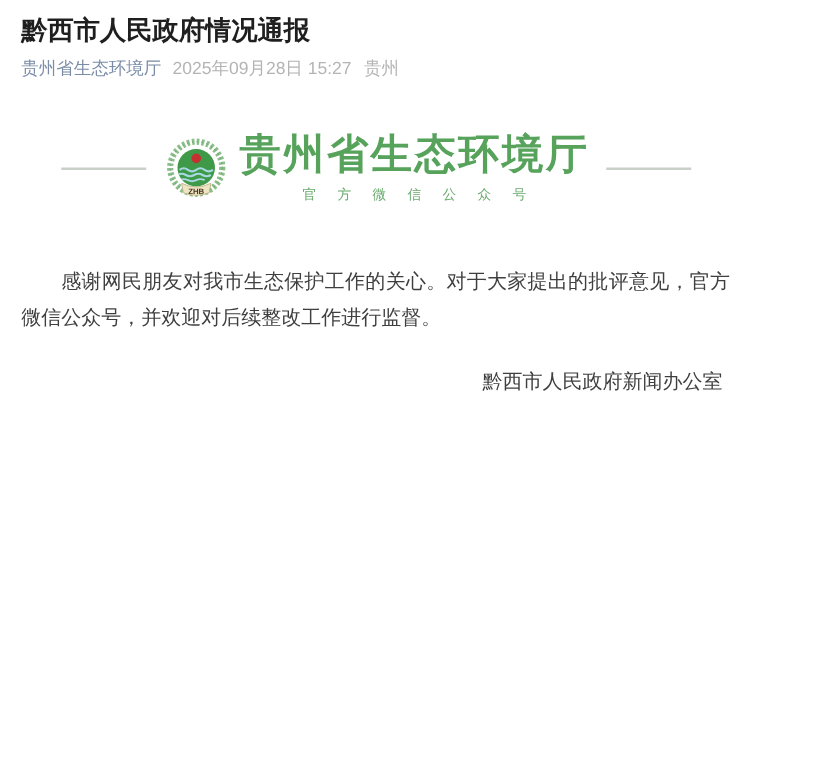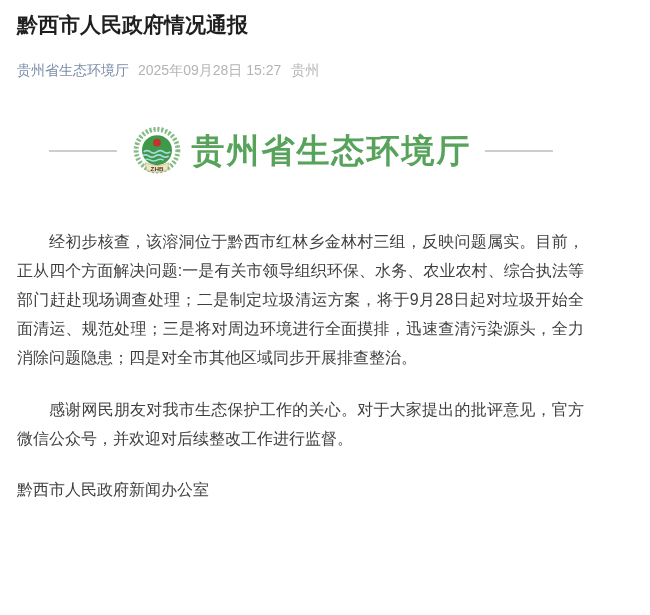--- a/index.html
+++ b/index.html
@@ -17,21 +17,21 @@
     padding: 11px 17px 0 17px;
     background: #ffffff;
   }
   .article-title {
     font-size: 21px;
     line-height: 28px;
     font-weight: 700;
     color: #1f1f1f;
   }
   .byline {
-    margin-top: 22px;
+    margin-top: 6px;
     font-size: 14px;
     line-height: 18px;
     white-space: nowrap;
   }
   .byline .account {
     color: #7a8ca8;
     margin-right: 9px;
     cursor: pointer;
   }
   .byline .date, .byline .region {
@@ -85,20 +85,21 @@
   .content p {
     font-size: 16px;
     line-height: 29px;
     text-indent: 2em;
     text-align: justify;
     color: #3f3f3f;
     margin-bottom: 23px;
   }
   .signature {
     margin-top: 16px;
+    text-align: right;
     padding-right: 6px;
   }
   .signature p {
     font-size: 16px;
     line-height: 28px;
     color: #3f3f3f;
   }
 </style>
 </head>
 <body>
@@ -134,27 +135,27 @@
           <path d="M14 43 q4 -2 8 0 q4 2 8 0 q4 -2 8 0" stroke-width="1.8"></path>
         </g>
 
         <path d="M16 46 q14 7 28 0 l-1.5 9 q-12.5 5 -25 0 Z" fill="#ede5c3" stroke="#bcae7e" stroke-width="0.8"></path>
         <text x="30" y="56" text-anchor="middle" font-size="7.5" font-weight="bold" fill="#4a3520">ZHB</text>
       </svg>
     </span>
 
     <span class="banner-text">
       <div class="banner-title">贵州省生态环境厅</div>
+      <div class="banner-subtitle">官方微信公众号</div>
     </span>
 
     <span class="rule right"></span>
   </div>
 
   <div class="content">
-    <p>经初步核查，该溶洞位于黔西市红林乡金林村三组，反映问题属实。目前，正从四个方面解决问题:一是有关市领导组织环保、水务、农业农村、综合执法等部门赶赴现场调查处理；二是制定垃圾清运方案，将于9月28日起对垃圾开始全面清运、规范处理；三是将对周边环境进行全面摸排，迅速查清污染源头，全力消除问题隐患；四是对全市其他区域同步开展排查整治。</p>
     <p>感谢网民朋友对我市生态保护工作的关心。对于大家提出的批评意见，官方微信公众号，并欢迎对后续整改工作进行监督。</p>
   </div>
 
   <div class="signature">
     <p>黔西市人民政府新闻办公室</p>
   </div>
 
 </div>
 
 </body></html>

